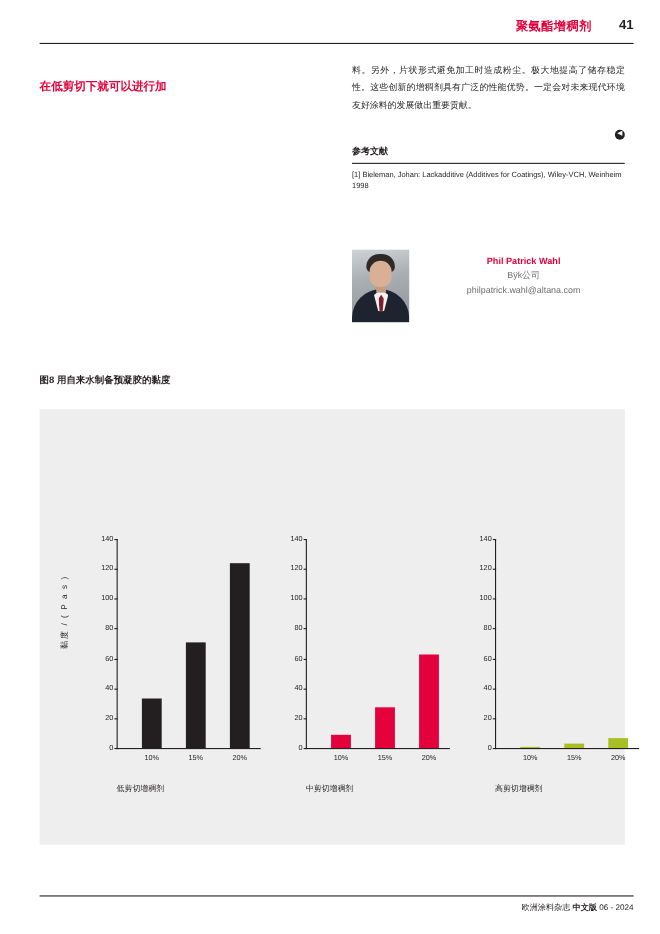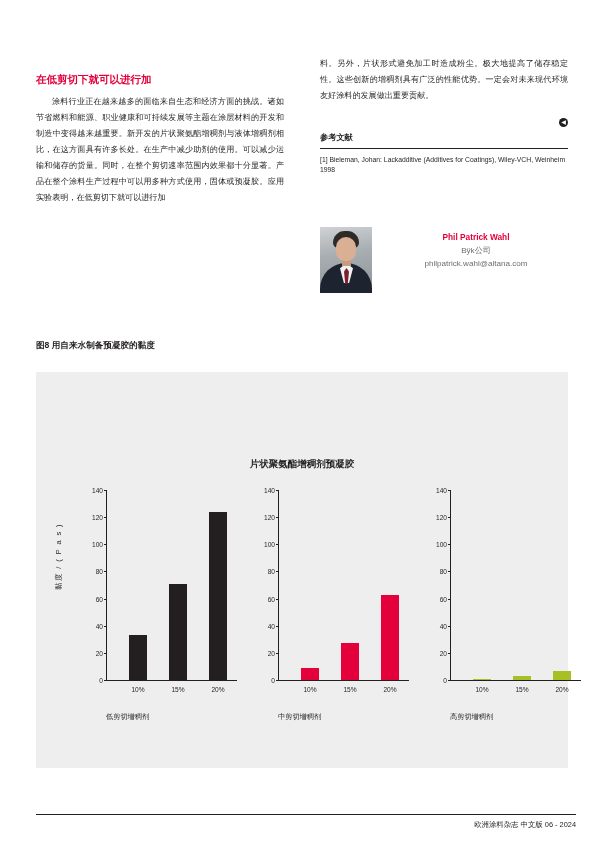--- a/index.html
+++ b/index.html
@@ -302,31 +302,35 @@
     height: 1px;
     background: #231f20;
   }
   .footer-text {
     position: absolute;
     right: 24px;
     top: 820px;
     font-size: 7.4px;
     color: #231f20;
   }
-  .footer-text b { font-weight: normal; text-align: center; }
+  .footer-text b { font-weight: bold; text-align: center; }
 </style>
 </head>
 <body>
 
 <div class="page">
 
+  <div class="header">
+    <div class="header-title">聚氨酯增稠剂</div>
+    <div class="header-pagenum">41</div>
+    <div class="header-rule"></div>
+  </div>
 
   <div class="col-left">
     <div class="section-head">在低剪切下就可以进行加</div>
-    <p class="body indent">涂料行业正在越来越多的面临来自生态和经济方面的挑战。诸如节省燃料和能源、职业健康和可持续发展等主题在涂层材料的开发和制造中变得越来越重要。新开发的片状聚氨酯增稠剂与液体增稠剂相比，在这方面具有许多长处。在生产中减少助剂的使用。可以减少运输和储存的货量。同时，在整个剪切速率范围内效果都十分显著。产品在整个涂料生产过程中可以用多种方式使用，固体或预凝胶。应用实验表明，在低剪切下就可以进行加</p>
   </div>
 
   <div class="col-right">
     <p class="body">料。另外，片状形式避免加工时造成粉尘。极大地提高了储存稳定性。这些创新的增稠剂具有广泛的性能优势。一定会对未来现代环境友好涂料的发展做出重要贡献。</p>
     <div class="circle-mark">◀</div>
     <div class="ref-head">参考文献</div>
     <div class="ref-rule"></div>
     <div class="ref-item">[1] Bieleman, Johan: Lackadditive (Additives for Coatings), Wiley-VCH, Weinheim 1998</div>
   </div>
 
@@ -342,21 +346,20 @@
     <div class="author-info">
       <div class="author-name">Phil Patrick Wahl</div>
       <div class="author-company">Bÿk公司</div>
       <div class="author-email">philpatrick.wahl@altana.com</div>
     </div>
   </div>
 
   <div class="fig-title">图8 用自来水制备预凝胶的黏度</div>
 
   <div class="chart-panel">
-    <div class="chart-title">片状聚氨酯增稠剂预凝胶</div>
     <div class="ylabel">黏度 / ( P a s )</div>
     <div id="subcharts">
         <div class="subchart" style="left: 36px;">
           <div class="plot">
             <div class="tick" style="top: 190px;">0</div>
             <div class="tickmark" style="top: 190px;"></div>
             <div class="tick" style="top: 162.857px;">20</div>
             <div class="tickmark" style="top: 162.857px;"></div>
             <div class="tick" style="top: 135.714px;">40</div>
             <div class="tickmark" style="top: 135.714px;"></div>

